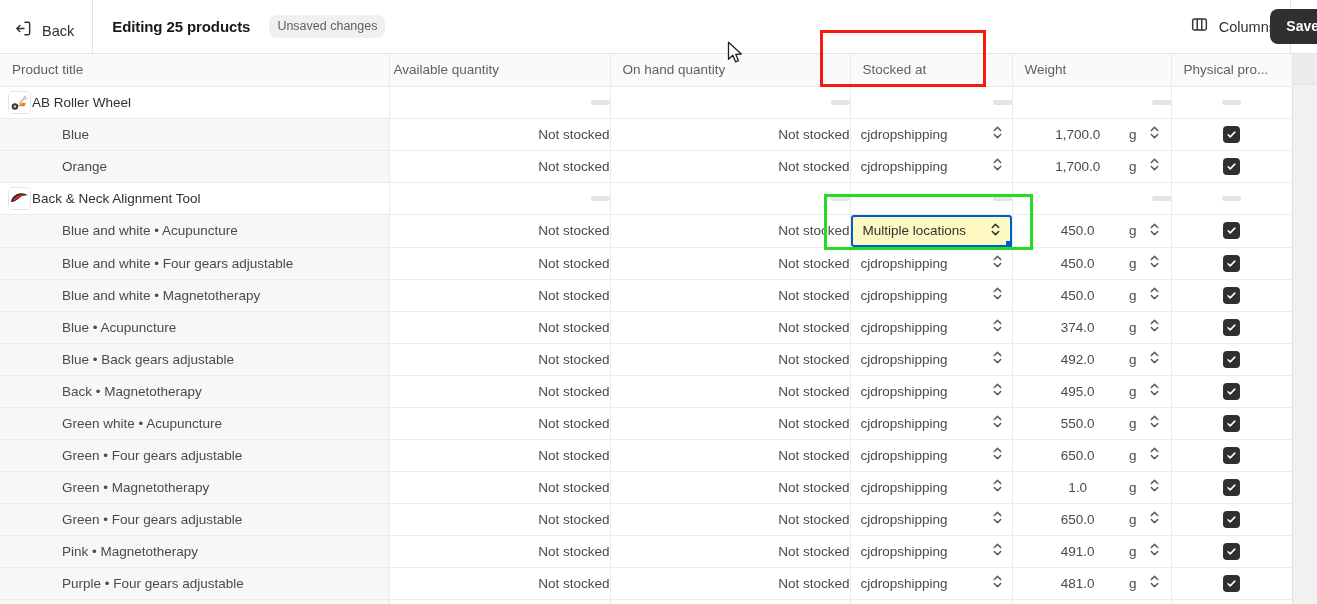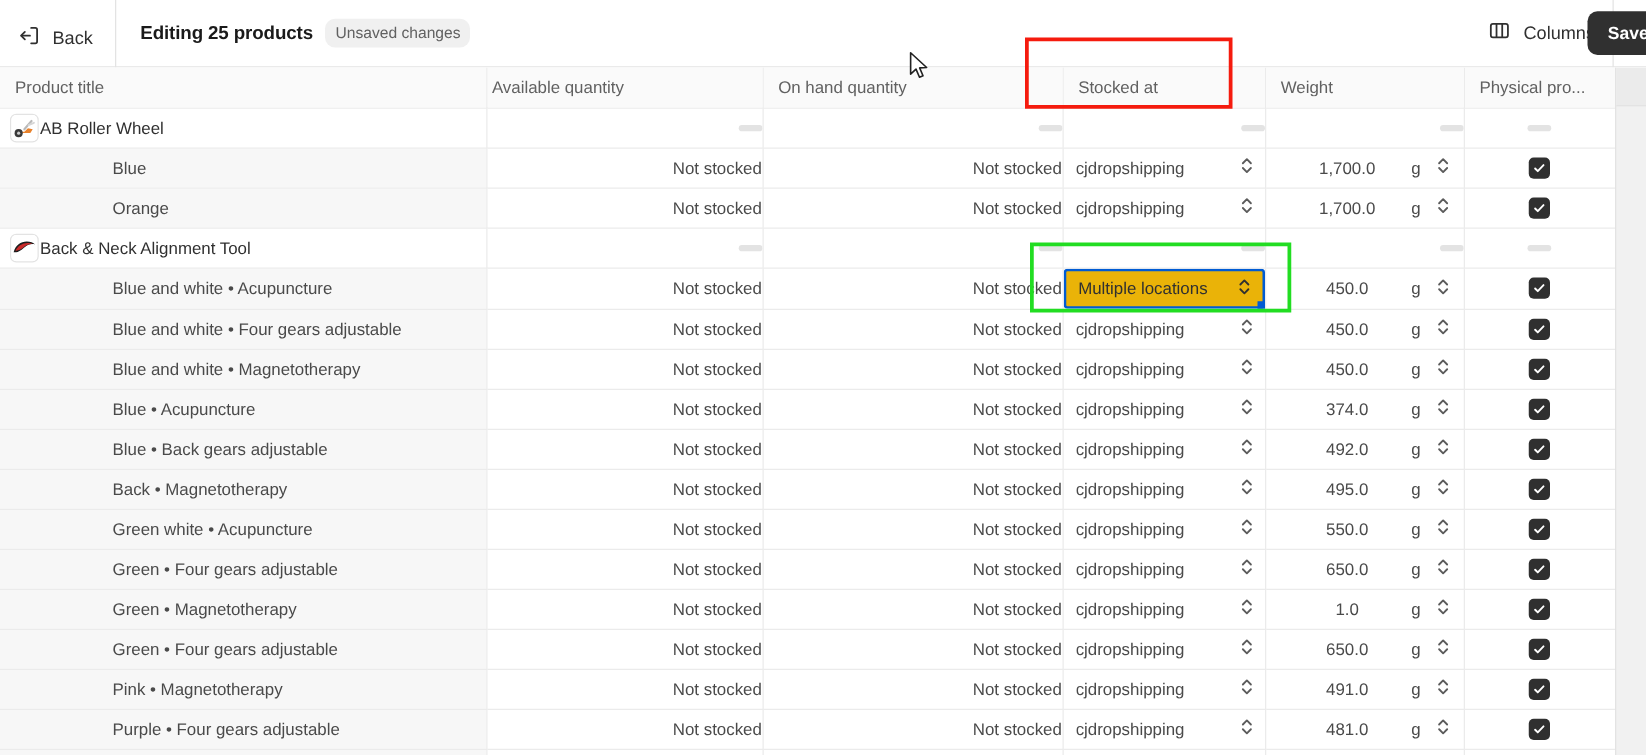--- a/index.html
+++ b/index.html
@@ -21,21 +21,21 @@
     display: flex; align-items: center;
   }
   .back-btn {
     display: flex; align-items: center; gap: 9px;
     height: 54px; padding: 8px 18px 0 14px;
     border-right: 1px solid #e3e3e3;
     cursor: pointer;
   }
   .back-label { font-size: 14.5px; color: #303030; }
   .title-zone {
-    display: flex; align-items: center; gap: 10px;
+    display: flex; align-items: center; gap: 19px;
     padding-left: 19px;
   }
   .editing-title { font-size: 15px; font-weight: bold; color: #1a1a1a; letter-spacing: -0.1px; }
   .badge-unsaved {
     font-size: 12.5px; color: #616161;
     background: #f0f0f0; border-radius: 8px;
     padding: 4px 8px 5px;
   }
   .topbar-right {
     margin-left: auto; display: flex; align-items: center; height: 54px;
@@ -103,21 +103,21 @@
   
   tr.product-row td { background: #ffffff; height: 32px; }
   tr.variant-row td { background: #ffffff; height: 32px; }
   tr.variant-row td.cell-title { background: #f7f7f7; }
 
   .cell-title { padding-left: 0; }
   .title-inner {
     display: flex; align-items: center; gap: 1px;
     height: 100%; padding-left: 8px;
   }
-  .title-inner.variant { padding-left: 90px; }
+  .title-inner.variant { padding-left: 62px; }
   .prod-name { font-size: 13.5px; color: #303030; white-space: nowrap; }
   .variant-name { font-size: 13.5px; color: #4a4a4a; white-space: nowrap; }
 
   .thumb {
     width: 23px; height: 23px; flex: 0 0 23px;
     border: 1px solid #e3e3e3; border-radius: 5px;
     background: #ffffff;
     display: flex; align-items: center; justify-content: center;
     overflow: hidden;
   }
@@ -146,21 +146,21 @@
     cursor: pointer;
     white-space: nowrap;
   }
   .sel .sel-text { flex: 1 1 auto; overflow: hidden; text-overflow: ellipsis; }
   .chev { flex: 0 0 auto; margin-left: 6px; }
 
   .sel-active {
     position: relative;
     border: 2px solid #005bd3;
     border-radius: 3px;
-    background: #eab308;
+    background: #fef9c3;
     height: 32px;
     padding: 0 8px 0 10px;
     color: #303030;
   }
   .sel-active .fill-handle {
     position: absolute; right: -3px; bottom: -3px;
     width: 7px; height: 7px; background: #005bd3;
   }
 
   

